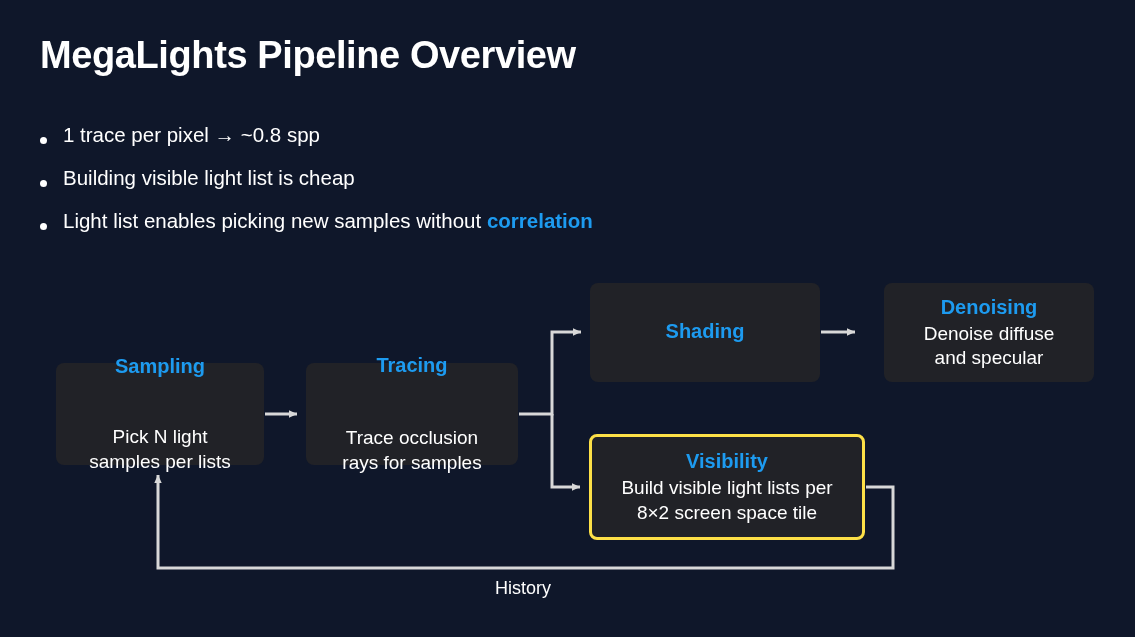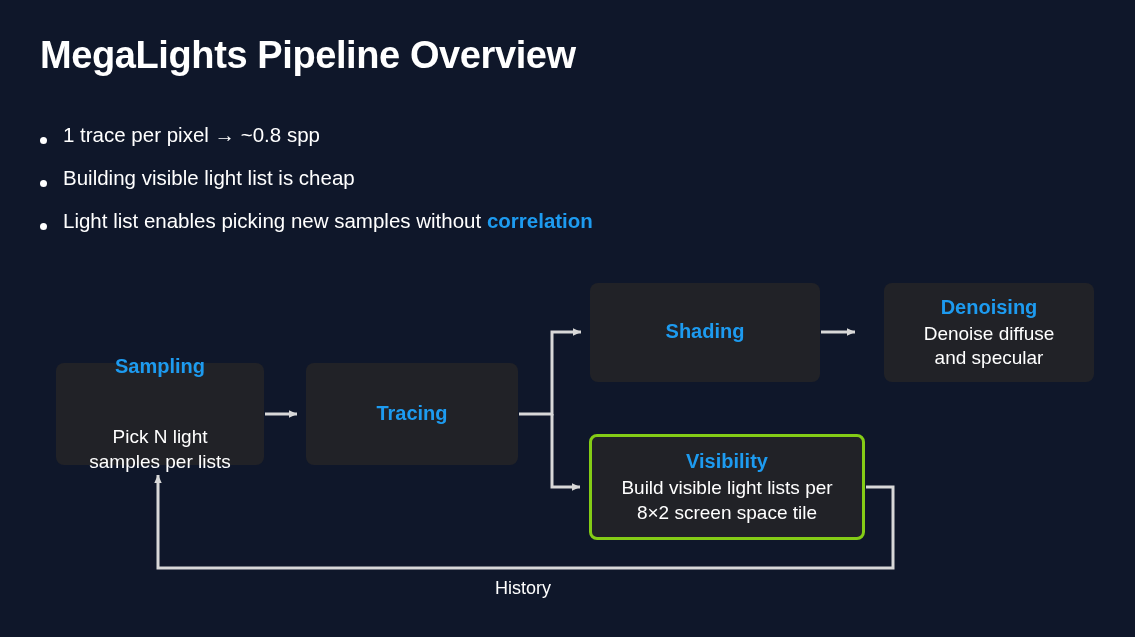--- a/index.html
+++ b/index.html
@@ -83,21 +83,21 @@
     background: #212227;
     border-radius: 8px;
     display: flex;
     flex-direction: column;
     align-items: center;
     justify-content: center;
     text-align: center;
     padding: 0 10px;
   }
   .node.highlight {
-    border: 3px solid #84cc16;
+    border: 3px solid #fde047;
   }
   .node-title {
     color: #1d9bf0;
     font-weight: bold;
     font-size: 20px;
     line-height: 1.25;
     margin-bottom: 2px;
     white-space: nowrap;
   }
   .node-body {
@@ -185,20 +185,22 @@
     </svg>
 
     <div class="node" id="node-sampling">
       <div class="node-title">Sampling</div>
       <div class="node-body">Pick N light
 samples per lists</div>
     </div>
 
     <div class="node" id="node-tracing">
       <div class="node-title">Tracing</div>
+      <div class="node-body">Trace occlusion
+rays for samples</div>
     </div>
 
     <div class="node" id="node-shading">
       <div class="node-title">Shading</div>
     </div>
 
     <div class="node" id="node-denoising">
       <div class="node-title">Denoising</div>
       <div class="node-body">Denoise diffuse
 and specular</div>

